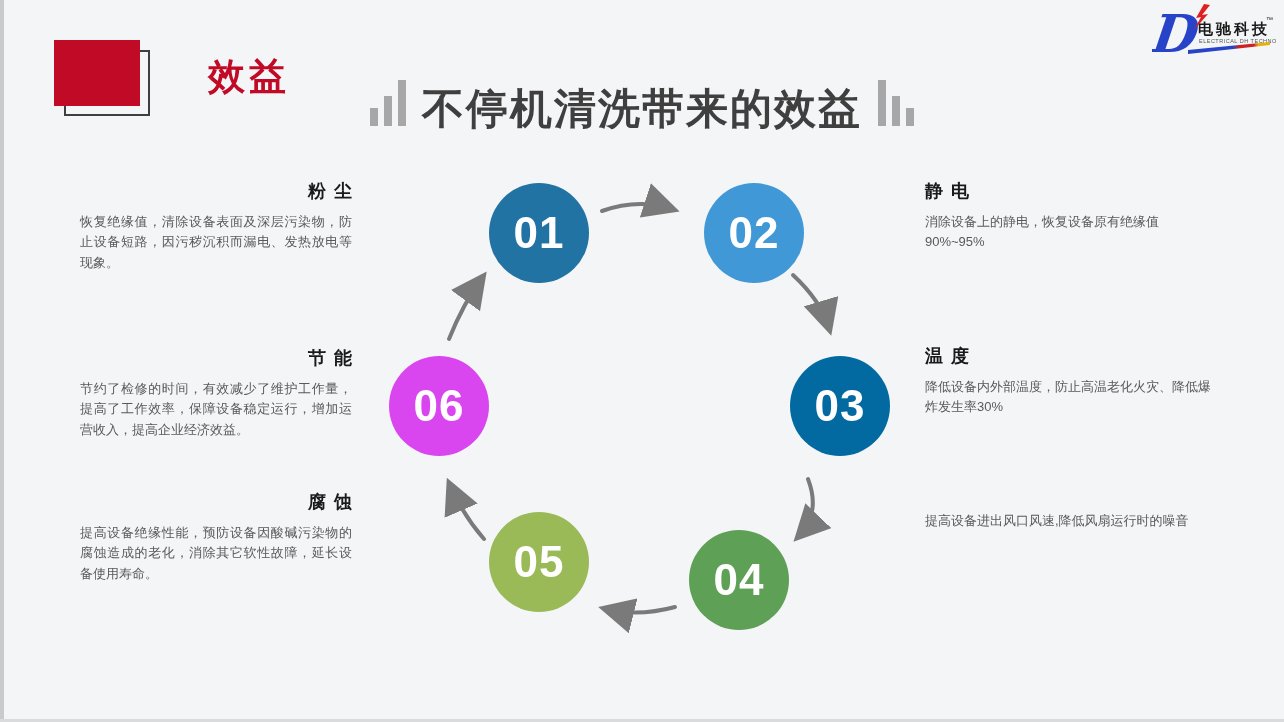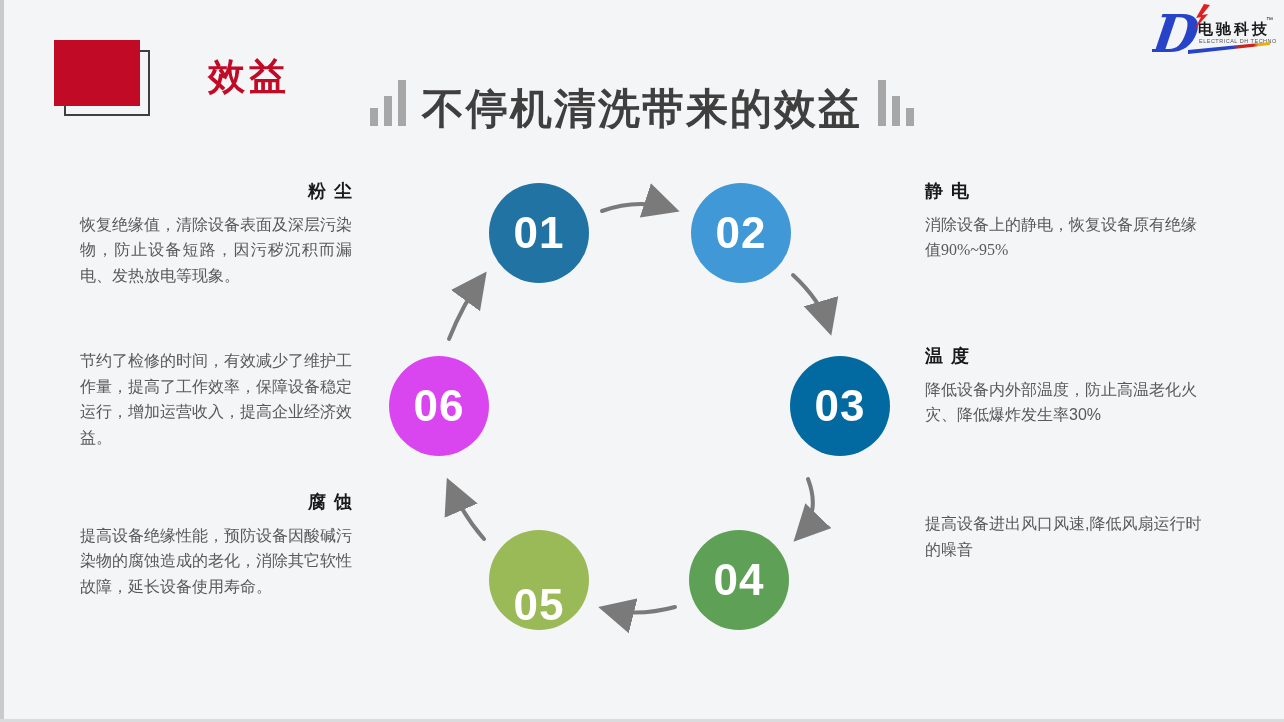--- a/index.html
+++ b/index.html
@@ -42,45 +42,45 @@
   .logo { position:absolute; right:8px; top:2px; width:124px; height:64px; }
 
   
   .benefit { position:absolute; width:272px; }
   .benefit h3 {
     font-size:18px; font-weight:bold; color:#1a1a1a; letter-spacing:8px;
     margin-bottom:10px; line-height:1.15;
   }
   .benefit.align-right h3 { text-align:right; margin-right:-8px; }
   .benefit p {
-    font-size:16px; color:#595959; line-height:1.6; text-align:justify;
+    font-size:13px; color:#595959; line-height:1.6; text-align:justify;
   }
   .benefit.right-col { width:286px; }
   .benefit.right-col p { text-align:left; }
 
   .pos-dust   { left:80px;  top:181px; }
   .pos-energy { left:80px;  top:348px; }
   .pos-corr   { left:80px;  top:492px; }
-  .pos-static { left:925px; top:181px;font-family:Liberation Serif, serif; }
+  .pos-static { left:925px; top:181px; }
   .pos-temp   { left:925px; top:346px; }
   .pos-noise  { left:925px; top:511px; }
 
   
   .diagram { position:absolute; left:380px; top:165px; width:520px; height:480px; }
   .diagram svg.arrows { position:absolute; left:0; top:0; }
   .step-circle {
     position:absolute; width:100px; height:100px; border-radius:50%;
     display:flex; align-items:center; justify-content:center;
     color:#ffffff; font-size:44px; font-weight:bold; letter-spacing:1px;
   }
   .c1 { left:109px; top:18px; }
-  .c2 { left:311px; top:18px; }
+  .c2 { left:324px; top:18px; }
   .c3 { left:410px; top:191px; }
   .c4 { left:309px; top:365px; }
-  .c5 { left:109px; top:365px;align-items:flex-end; }
+  .c5 { left:109px; top:347px; }
   .c6 { left:9px;   top:191px; }
 </style>
 </head>
 <body>
 
 <div class="slide">
   <div class="edge-left"></div>
   <div class="edge-bottom"></div>
 
   <div class="emblem-outline"></div>
@@ -122,20 +122,21 @@
       <text x="47" y="41" font-size="5.5" fill="#555555" letter-spacing="0.5">ELECTRICAL DH TECHNOLOGY</text>
       <polygon points="36,48 118,40 118,43 36,52" fill="url(#stripeGrad)"></polygon>
     </svg>
   </div>
 
   <div class="benefit align-right pos-dust">
     <h3>粉尘</h3>
     <p>恢复绝缘值，清除设备表面及深层污染物，防止设备短路，因污秽沉积而漏电、发热放电等现象。</p>
   </div>
   <div class="benefit align-right pos-energy">
+    <h3>节能</h3>
     <p>节约了检修的时间，有效减少了维护工作量，提高了工作效率，保障设备稳定运行，增加运营收入，提高企业经济效益。</p>
   </div>
   <div class="benefit align-right pos-corr">
     <h3>腐蚀</h3>
     <p>提高设备绝缘性能，预防设备因酸碱污染物的腐蚀造成的老化，消除其它软性故障，延长设备使用寿命。</p>
   </div>
 
   <div class="benefit right-col pos-static">
     <h3>静电</h3>
     <p>消除设备上的静电，恢复设备原有绝缘值90%~95%</p>

